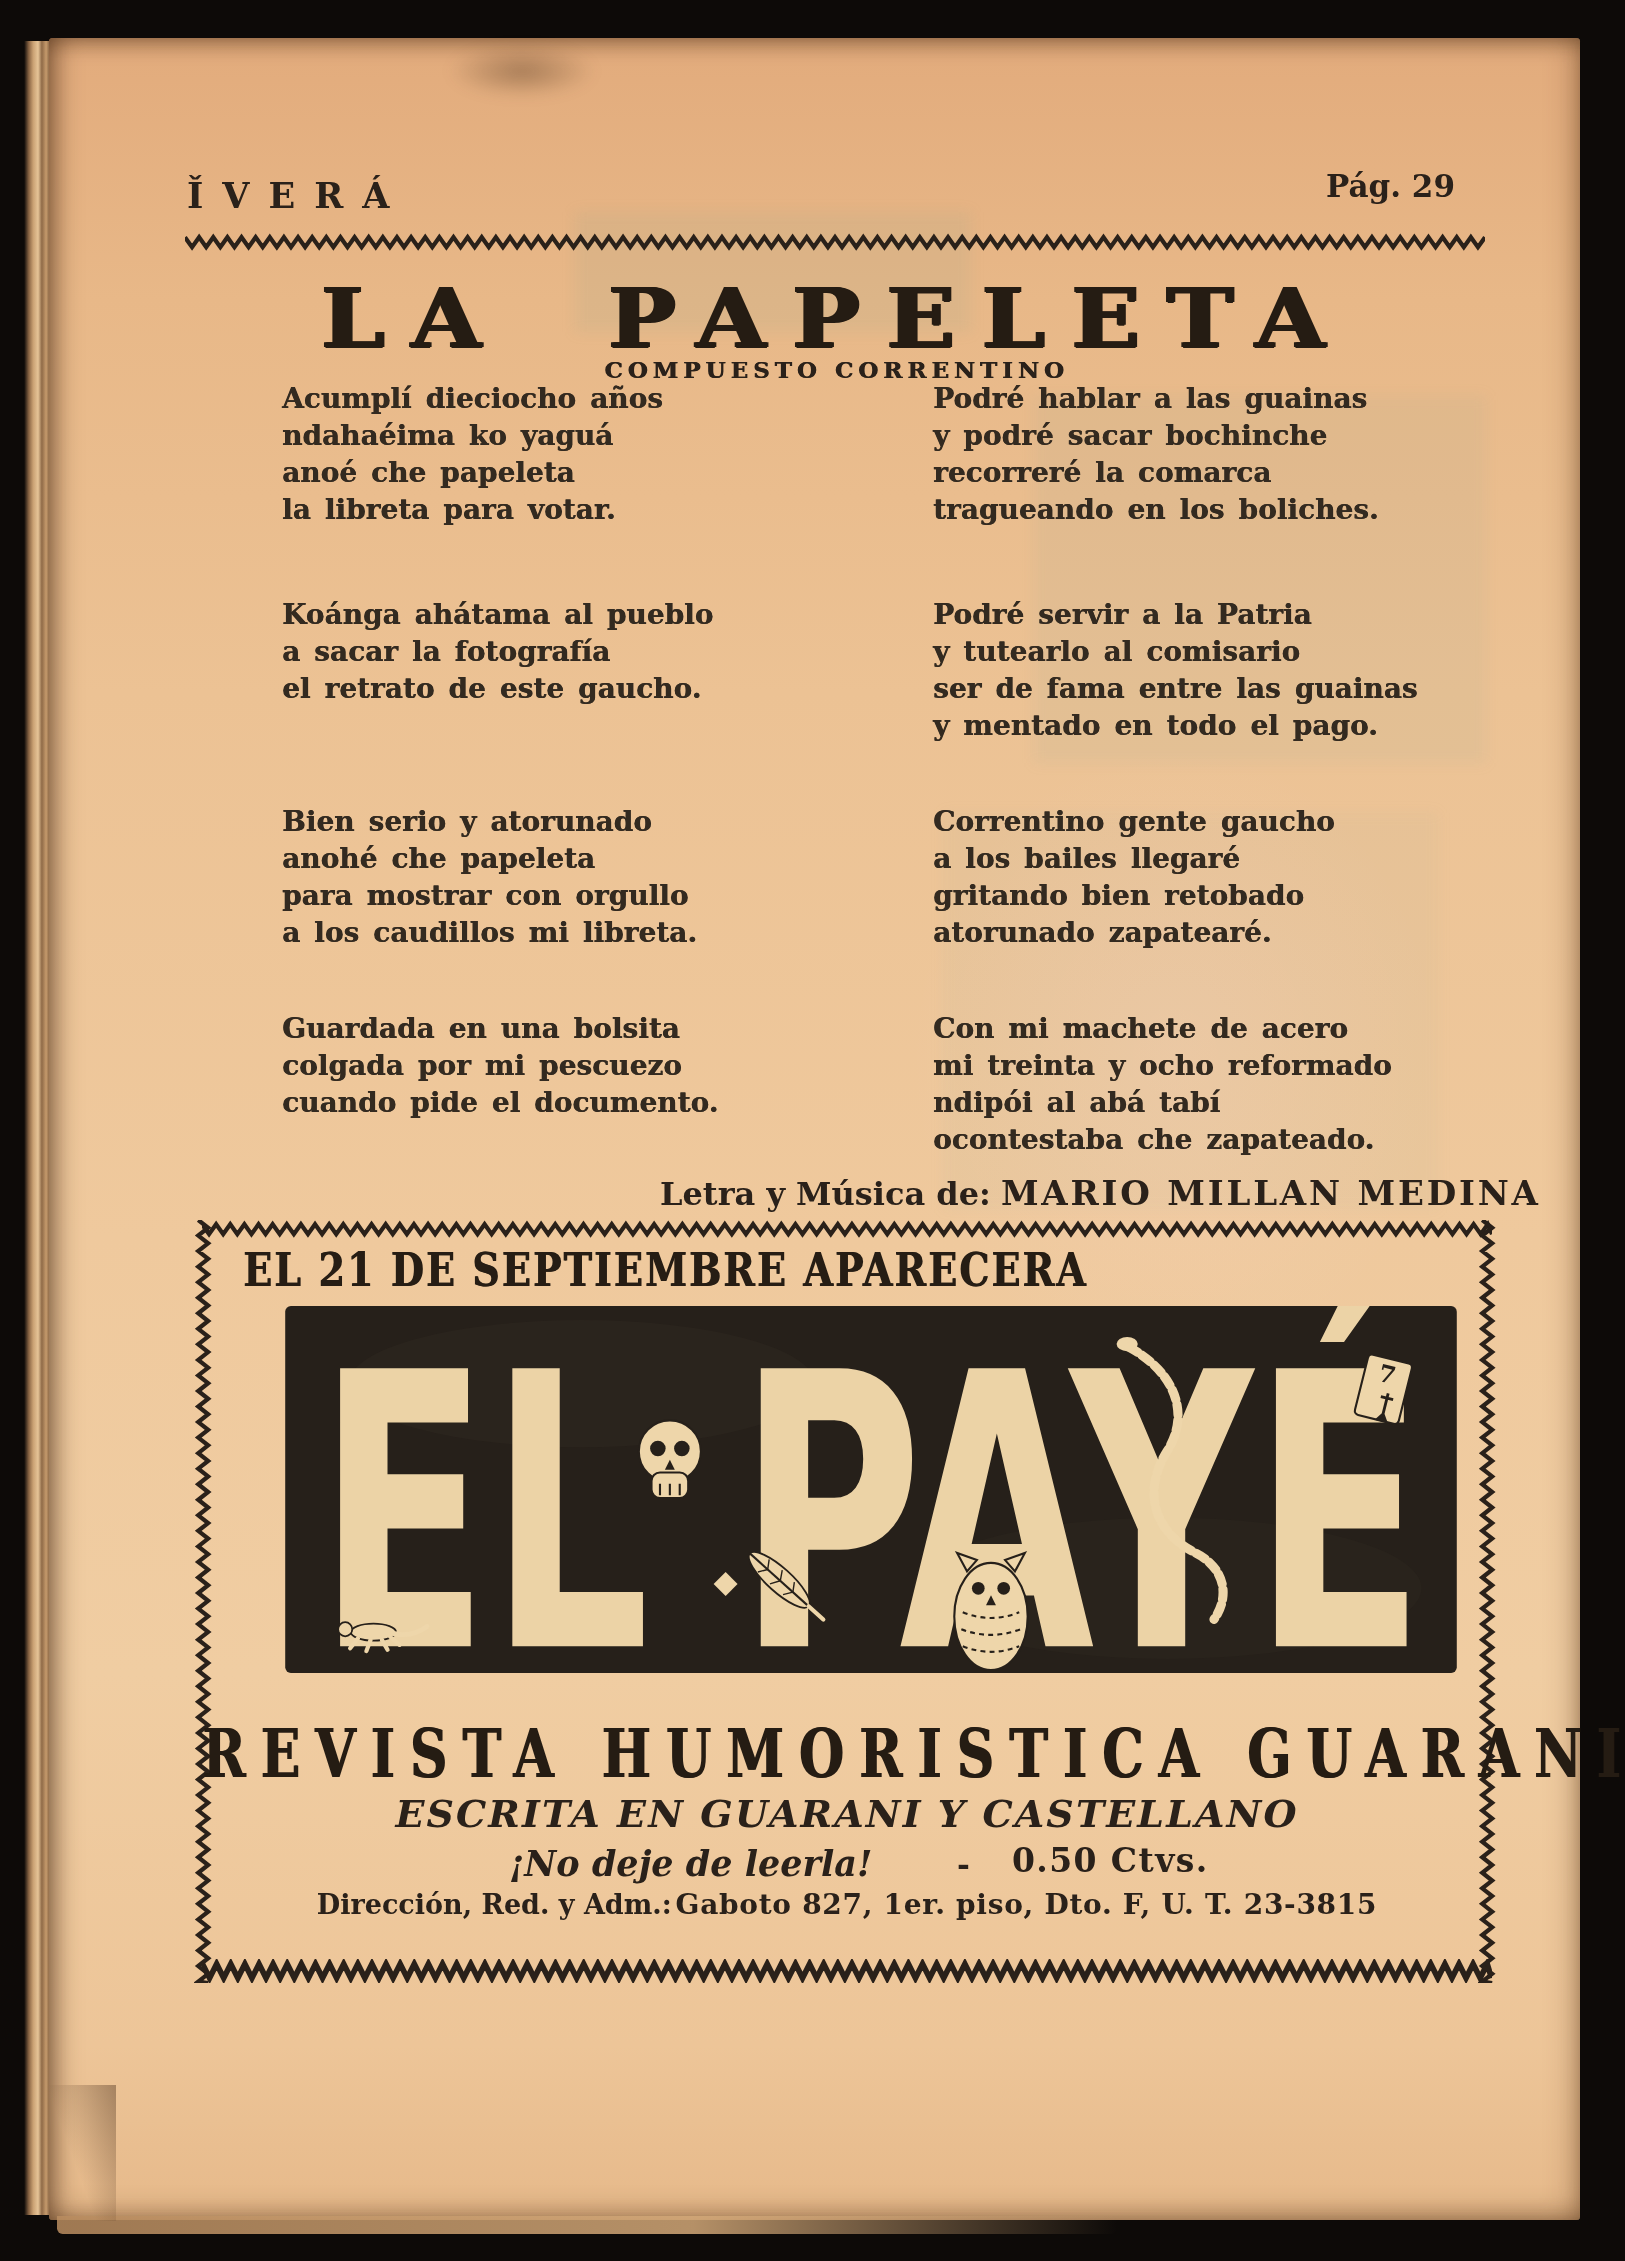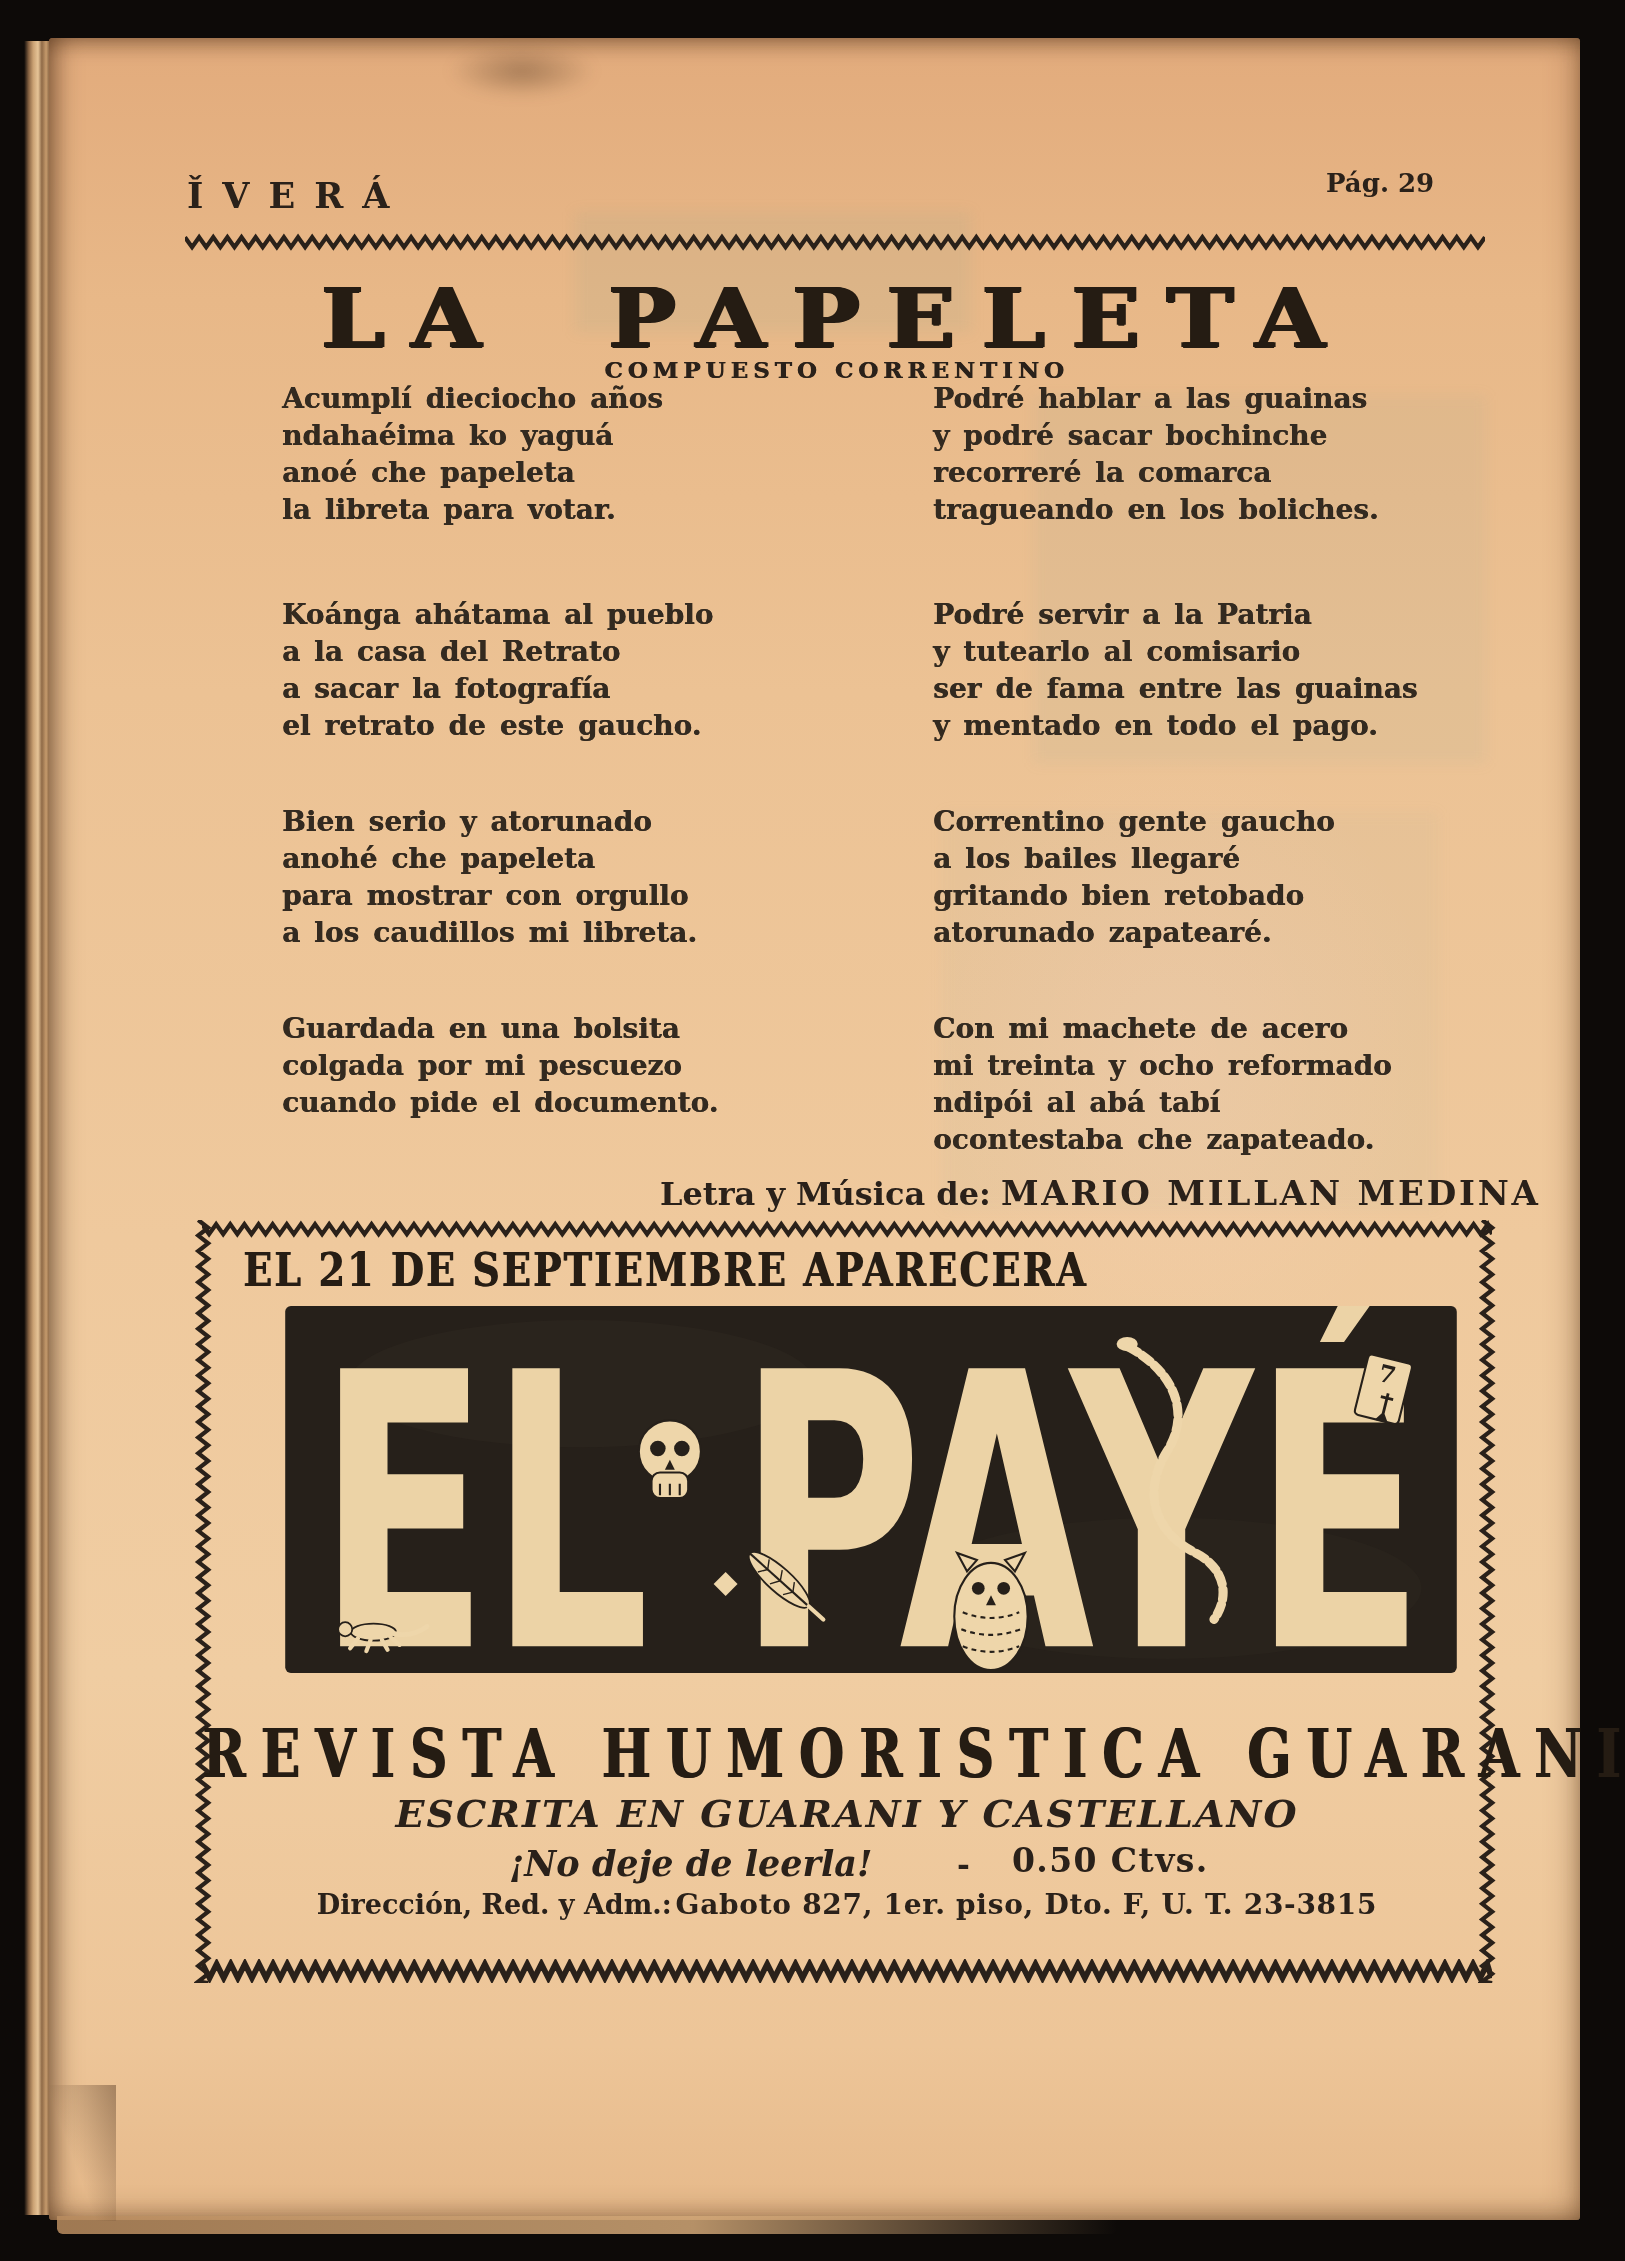--- a/index.html
+++ b/index.html
@@ -24,21 +24,21 @@
   #ghost-a{left:551px;top:212px;width:396px;height:120px;background:rgba(140,165,140,.12);}
   #ghost-b{left:1010px;top:396px;width:452px;height:367px;background:rgba(150,170,150,.10);}
   #ghost-c{left:919px;top:813px;width:495px;height:396px;background:rgba(160,175,155,.08);}
   #sheen{left:883px;top:742px;width:537px;height:636px;
     background:radial-gradient(closest-side,rgba(255,225,235,.13),rgba(255,225,235,0));}
   #fold{left:25.4px;top:2085px;width:67px;height:136px;
     background:linear-gradient(250deg,rgba(60,35,18,.40),rgba(60,35,18,0) 60%);}
 
   
   #masthead{left:163px;top:175px;font-size:35px;font-weight:bold;letter-spacing:19px;color:#2a211a;white-space:nowrap;}
-  #pageno{left:1302px;top:168px;font-size:26px;font-weight:bold;color:#2a211a;white-space:nowrap;}
+  #pageno{left:1302px;top:168px;font-size:31px;font-weight:bold;color:#2a211a;white-space:nowrap;}
 
   
   #title{left:0;top:270px;width:1625px;text-align:center;font-size:82px;font-weight:bold;
     letter-spacing:24px;word-spacing:39px;color:#251c13;white-space:nowrap;
     transform:scaleX(1.10);text-shadow:1.4px 0 currentColor,-1.4px 0 currentColor,0 1.4px currentColor;}
   #subtitle{left:0;top:356px;width:1625px;text-align:center;font-size:23px;font-weight:bold;
     letter-spacing:5px;color:#2a211a;text-shadow:0.7px 0 currentColor;}
   .stanza{position:absolute;width:650px;}
   .pline{font-size:28px;line-height:37px;font-weight:bold;color:#332a20;word-spacing:4.2px;
     text-shadow:0.4px 0 currentColor;white-space:nowrap;}
@@ -87,21 +87,20 @@
 
   <div>
     <div class="stanza" style="left:258px;top:380px">
       <div class="pline">Acumplí dieciocho años</div>
       <div class="pline">ndahaéima ko yaguá</div>
       <div class="pline">anoé che papeleta</div>
       <div class="pline">la libreta para votar.</div>
     </div>
     <div class="stanza" style="left:258px;top:596px">
       <div class="pline">Koánga ahátama al pueblo</div>
-      <div class="pline">a la casa del Retrato</div>
       <div class="pline">a sacar la fotografía</div>
       <div class="pline">el retrato de este gaucho.</div>
     </div>
     <div class="stanza" style="left:258px;top:803px">
       <div class="pline">Bien serio y atorunado</div>
       <div class="pline">anohé che papeleta</div>
       <div class="pline">para mostrar con orgullo</div>
       <div class="pline">a los caudillos mi libreta.</div>
     </div>
     <div class="stanza" style="left:258px;top:1010px">

